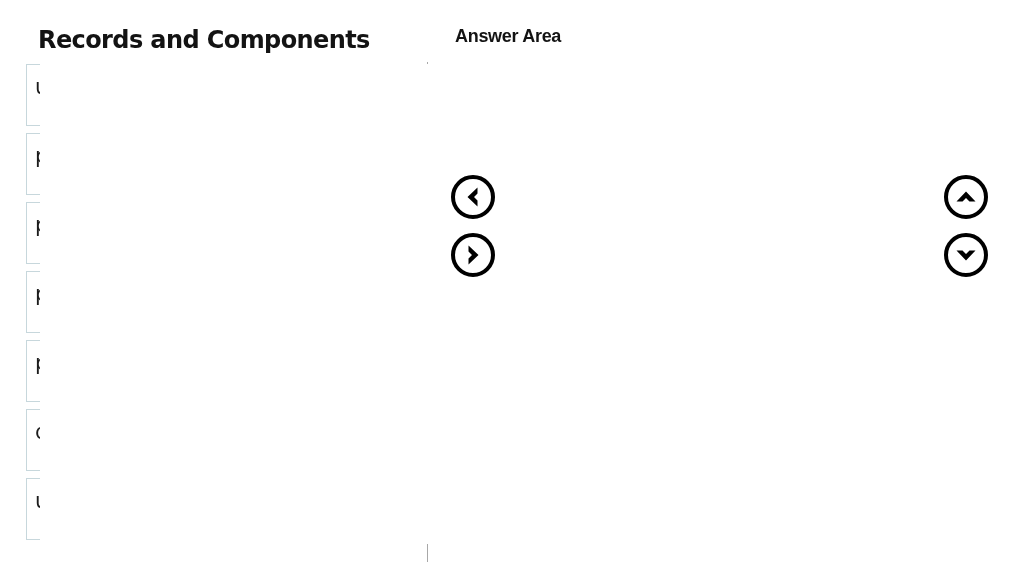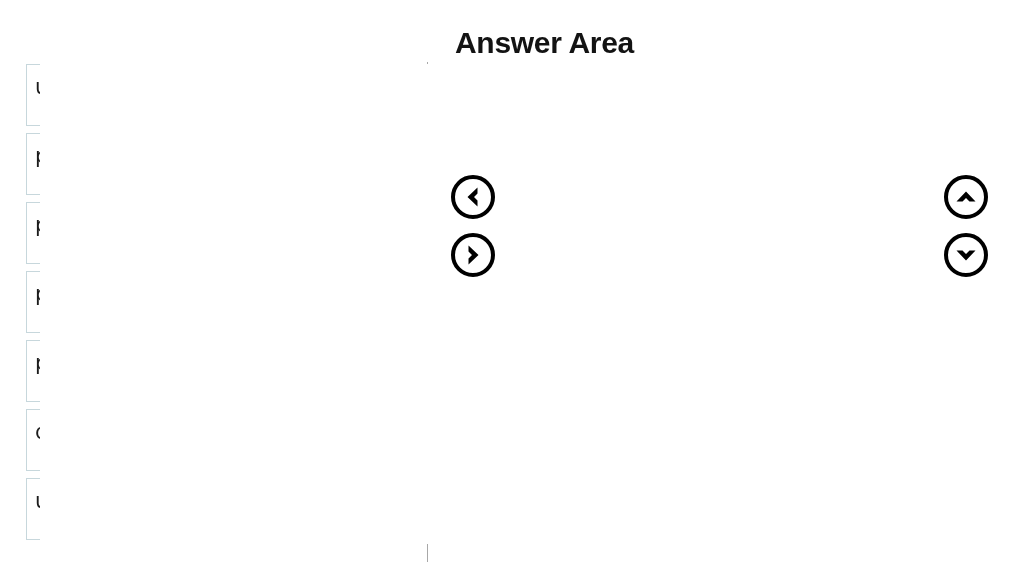--- a/index.html
+++ b/index.html
@@ -39,21 +39,21 @@
     left: 38px;
     top: 26px;
     font-size: 24px;
     font-family: "DejaVu Sans", sans-serif;
     letter-spacing: -0.6px;
   }
 
   #answer-heading {
     left: 455px;
     top: 26px;
-    font-size: 30px;
+    font-size: 18px;
     font-family: "Liberation Sans", sans-serif;
     letter-spacing: -0.3px;
   }
 
   #source-list {
     position: absolute;
     left: 26px;
     top: 64px;
     width: 370px;
   }
@@ -126,20 +126,21 @@
   #btn-move-right { left: 450px; top: 232px; }
 
   #btn-move-up    { left: 943px; top: 174px; }
   #btn-move-down  { left: 943px; top: 232px; }
 </style>
 </head>
 <body>
 
 <div id="source-panel">
 
+  <div id="source-heading" class="panel-heading">Records and Components</div>
 
   <div id="source-list">
 
     <div class="source-item">units</div>
 
     <div class="source-item">products</div>
 
     <div class="source-item">price lists</div>
 
     <div class="source-item">product families</div>

